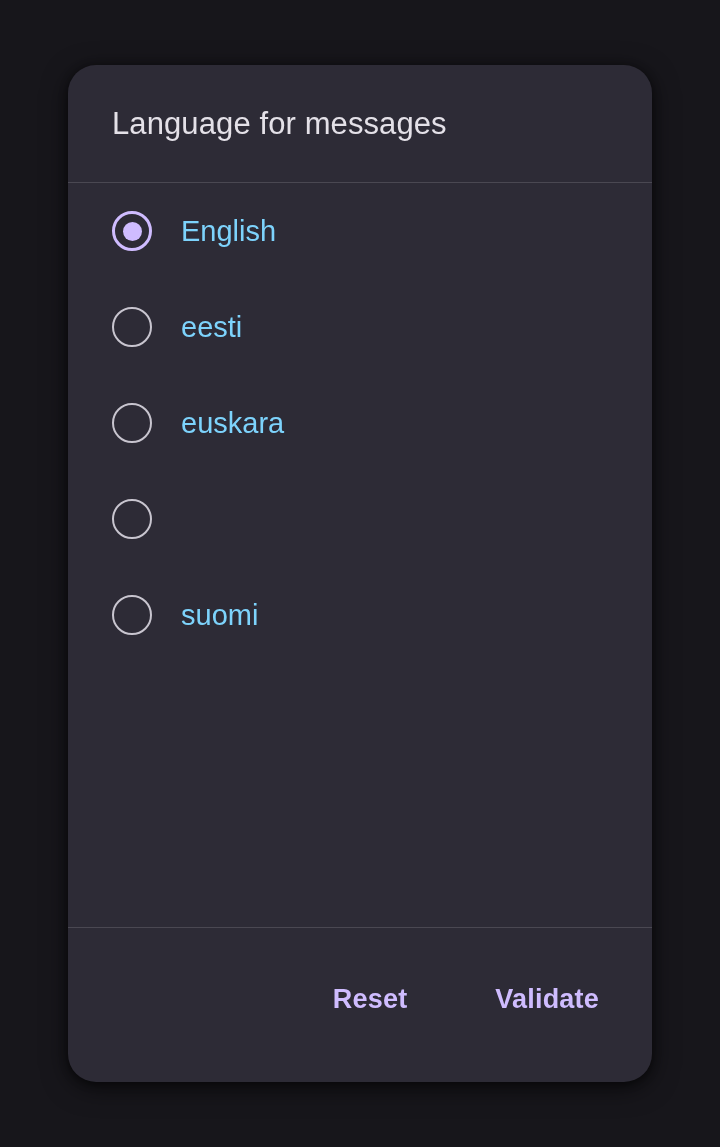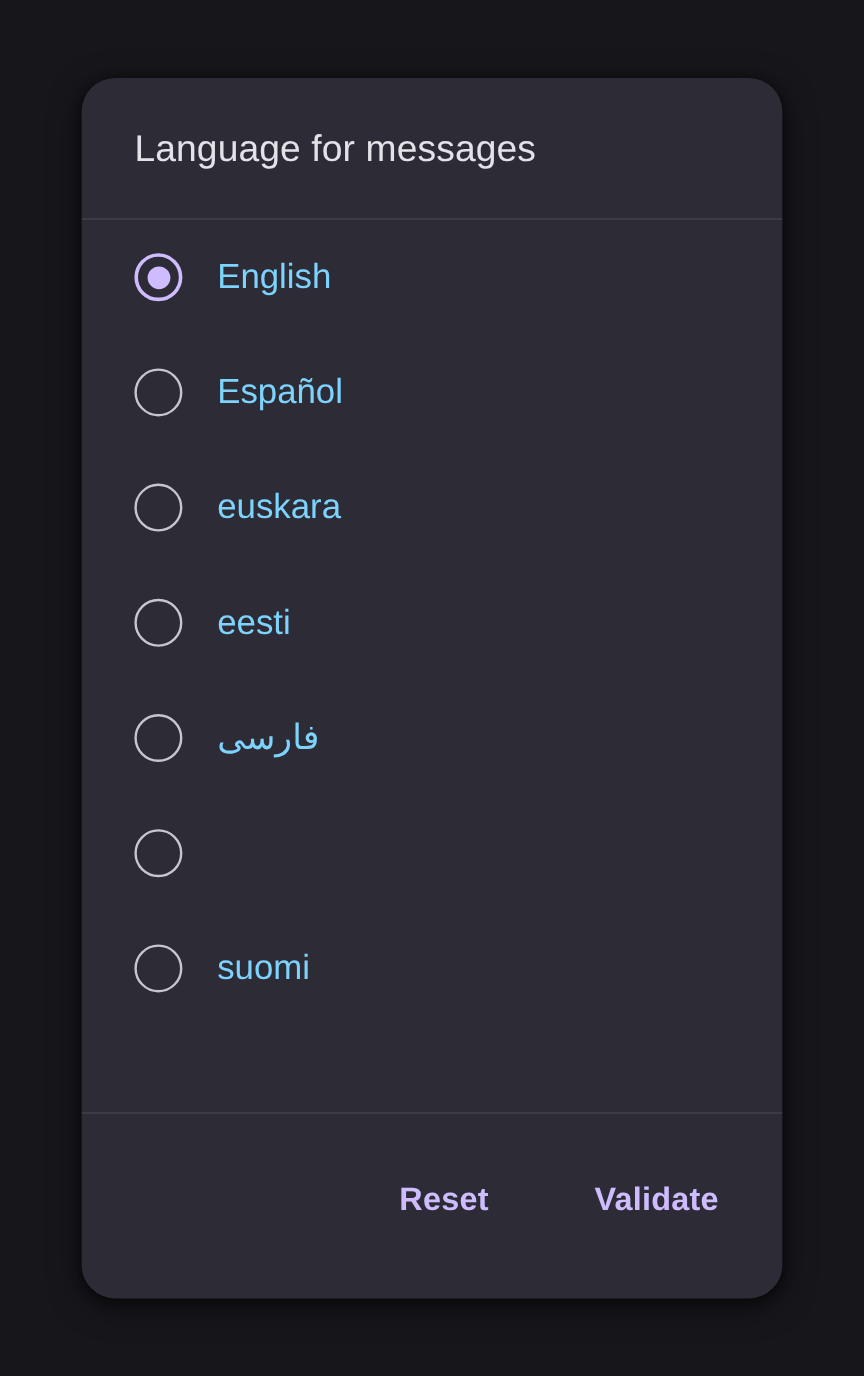--- a/index.html
+++ b/index.html
@@ -156,33 +156,25 @@
   <div class="divider"></div>
 
   <div id="option-list">
     <div id="option-list-inner">
         <div class="option-row">
           <span class="radio selected"></span>
           <span class="option-label">English</span>
         </div>
         <div class="option-row">
           <span class="radio"></span>
-          <span class="option-label">Español</span>
+          <span class="option-label">eesti</span>
         </div>
         <div class="option-row">
           <span class="radio"></span>
           <span class="option-label">euskara</span>
-        </div>
-        <div class="option-row">
-          <span class="radio"></span>
-          <span class="option-label">eesti</span>
-        </div>
-        <div class="option-row">
-          <span class="radio"></span>
-          <span class="option-label rtl">فارسی</span>
         </div>
         <div class="option-row">
           <span class="radio"></span>
         </div>
         <div class="option-row">
           <span class="radio"></span>
           <span class="option-label">suomi</span>
         </div>
       </div>
   </div>

